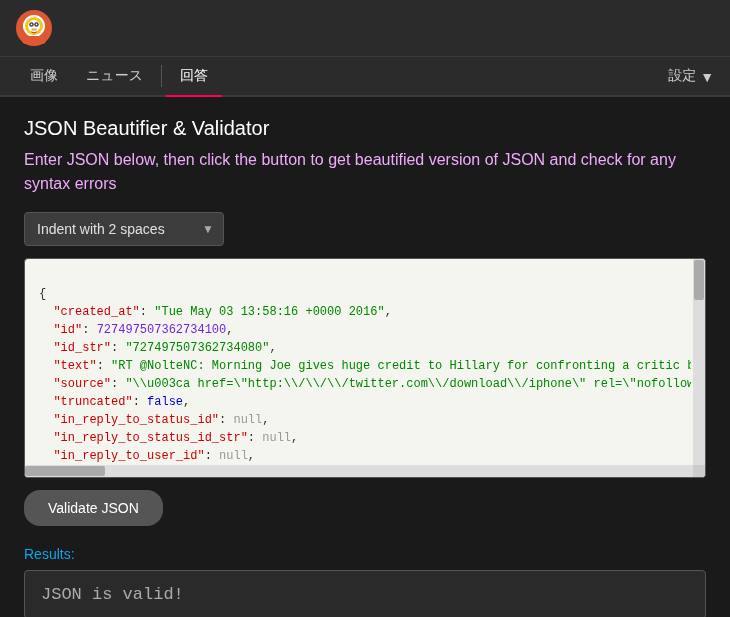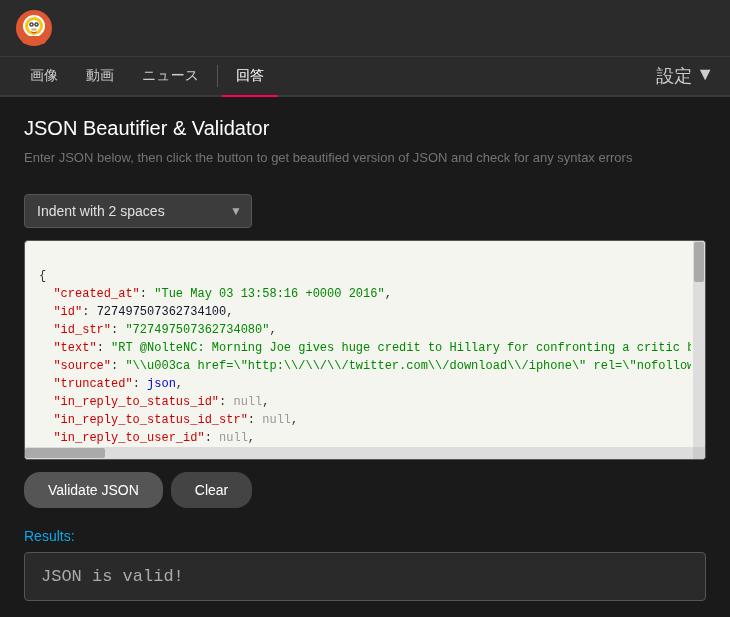--- a/index.html
+++ b/index.html
@@ -80,59 +80,59 @@
       border-bottom: 2px solid #f05;
     }
     .nav-divider {
       width: 1px;
       background: #555;
       margin: 8px 4px;
       align-self: stretch;
     }
     .nav-right {
       display: flex;
-      align-items: flex-start;
+      align-items: flex-end;
       gap: 4px;
       cursor: pointer;
       color: #ccc;
-      font-size: 18px;
+      font-size: 14px;
     }
 
     
     .main {
       padding: 20px 24px;
     }
     .page-title {
       font-size: 20px;
       font-weight: normal;
       color: #fff;
       margin-bottom: 8px;
     }
     .page-desc {
-      font-size: 13px;
-      color: #737373;
-      margin-bottom: 26px;
+      font-size: 16px;
+      color: #f0abfc;
+      margin-bottom: 16px;
       line-height: 1.5;
     }
 
     
     .dropdown-wrapper {
       margin-bottom: 12px;
     }
     .dropdown-select {
       background: #3c3c3c;
       border: 1px solid #555;
       color: #e0e0e0;
       padding: 8px 12px;
       border-radius: 4px;
       font-size: 14px;
       cursor: pointer;
       appearance: none;
       -webkit-appearance: none;
-      width: 228px;
+      width: 200px;
       outline: none;
     }
     .dropdown-container {
       position: relative;
       display: inline-block;
     }
     .dropdown-arrow {
       position: absolute;
       right: 10px;
       top: 50%;
@@ -197,21 +197,21 @@
       padding: 8px 14px;
       color: #333;
       white-space: pre;
       overflow: hidden;
       height: calc(100% - 12px);
       width: calc(100% - 14px);
     }
     
     .c-key { color: #c00; }
     .c-str { color: #080; }
-    .c-num { color: #0f172a; }
+    .c-num { color: #6d28d9; }
     .c-null { color: #999; margin-top: 48px; }
     .c-bool { color: #00c; }
 
     
     .button-row {
       display: flex;
       gap: 8px;
       margin-bottom: 20px;
     }
     .btn {
@@ -264,21 +264,20 @@
     <ellipse cx="18" cy="19.5" rx="3" ry="1.2" fill="#e8a87c"></ellipse>
     <path d="M15.5 22 Q18 24 20.5 22" stroke="#c0392b" stroke-width="1" fill="none"></path>
     <rect x="6" y="26" width="24" height="8" rx="4" fill="#de5833"></rect>
   </svg>
 
 </div>
 
 <div class="nav-bar">
   <div class="nav-left">
     <a class="nav-item">画像</a>
-    <a class="nav-item">動画</a>
     <a class="nav-item">ニュース</a>
     <div class="nav-divider"></div>
     <a class="nav-item active">回答</a>
   </div>
   <div class="nav-right">
     <span>設定</span>
     <span>▼</span>
   </div>
 </div>
 
@@ -300,21 +299,21 @@
   </div>
 
   <div class="editor-container">
     <div class="code-area">
 <span>{</span>
   <span class="c-key">"created_at"</span>: <span class="c-str">"Tue May 03 13:58:16 +0000 2016"</span>,
   <span class="c-key">"id"</span>: <span class="c-num">727497507362734100</span>,
   <span class="c-key">"id_str"</span>: <span class="c-str">"727497507362734080"</span>,
   <span class="c-key">"text"</span>: <span class="c-str">"RT @NolteNC: Morning Joe gives huge credit to Hillary for confronting a critic but l</span>
   <span class="c-key">"source"</span>: <span class="c-str">"\\u003ca href=\"http:\\/\\/\\/twitter.com\\/download\\/iphone\" rel=\"nofollow\"\\u00</span>
-  <span class="c-key">"truncated"</span>: <span class="c-bool">json</span>,
+  <span class="c-key">"truncated"</span>: <span class="c-bool">false</span>,
   <span class="c-key">"in_reply_to_status_id"</span>: <span class="c-null">null</span>,
   <span class="c-key">"in_reply_to_status_id_str"</span>: <span class="c-null">null</span>,
   <span class="c-key">"in_reply_to_user_id"</span>: <span class="c-null">null</span>,
   : ,
   : ,
   : {
     : ,
     : ,
     : ,
     : ,
@@ -325,21 +324,20 @@
       <div class="editor-scrollbar-thumb"></div>
     </div>
     <div class="editor-scrollbar-h">
       <div class="editor-scrollbar-h-thumb"></div>
     </div>
     <div class="editor-corner"></div>
   </div>
 
   <div class="button-row">
     <button class="btn btn-primary">Validate JSON</button>
-    <button class="btn btn-secondary">Clear</button>
   </div>
 
   <div class="results-label">Results:</div>
   <div class="results-box">
     <span>JSON is valid!</span>
   </div>
 
 </div>
 
 </body></html>

